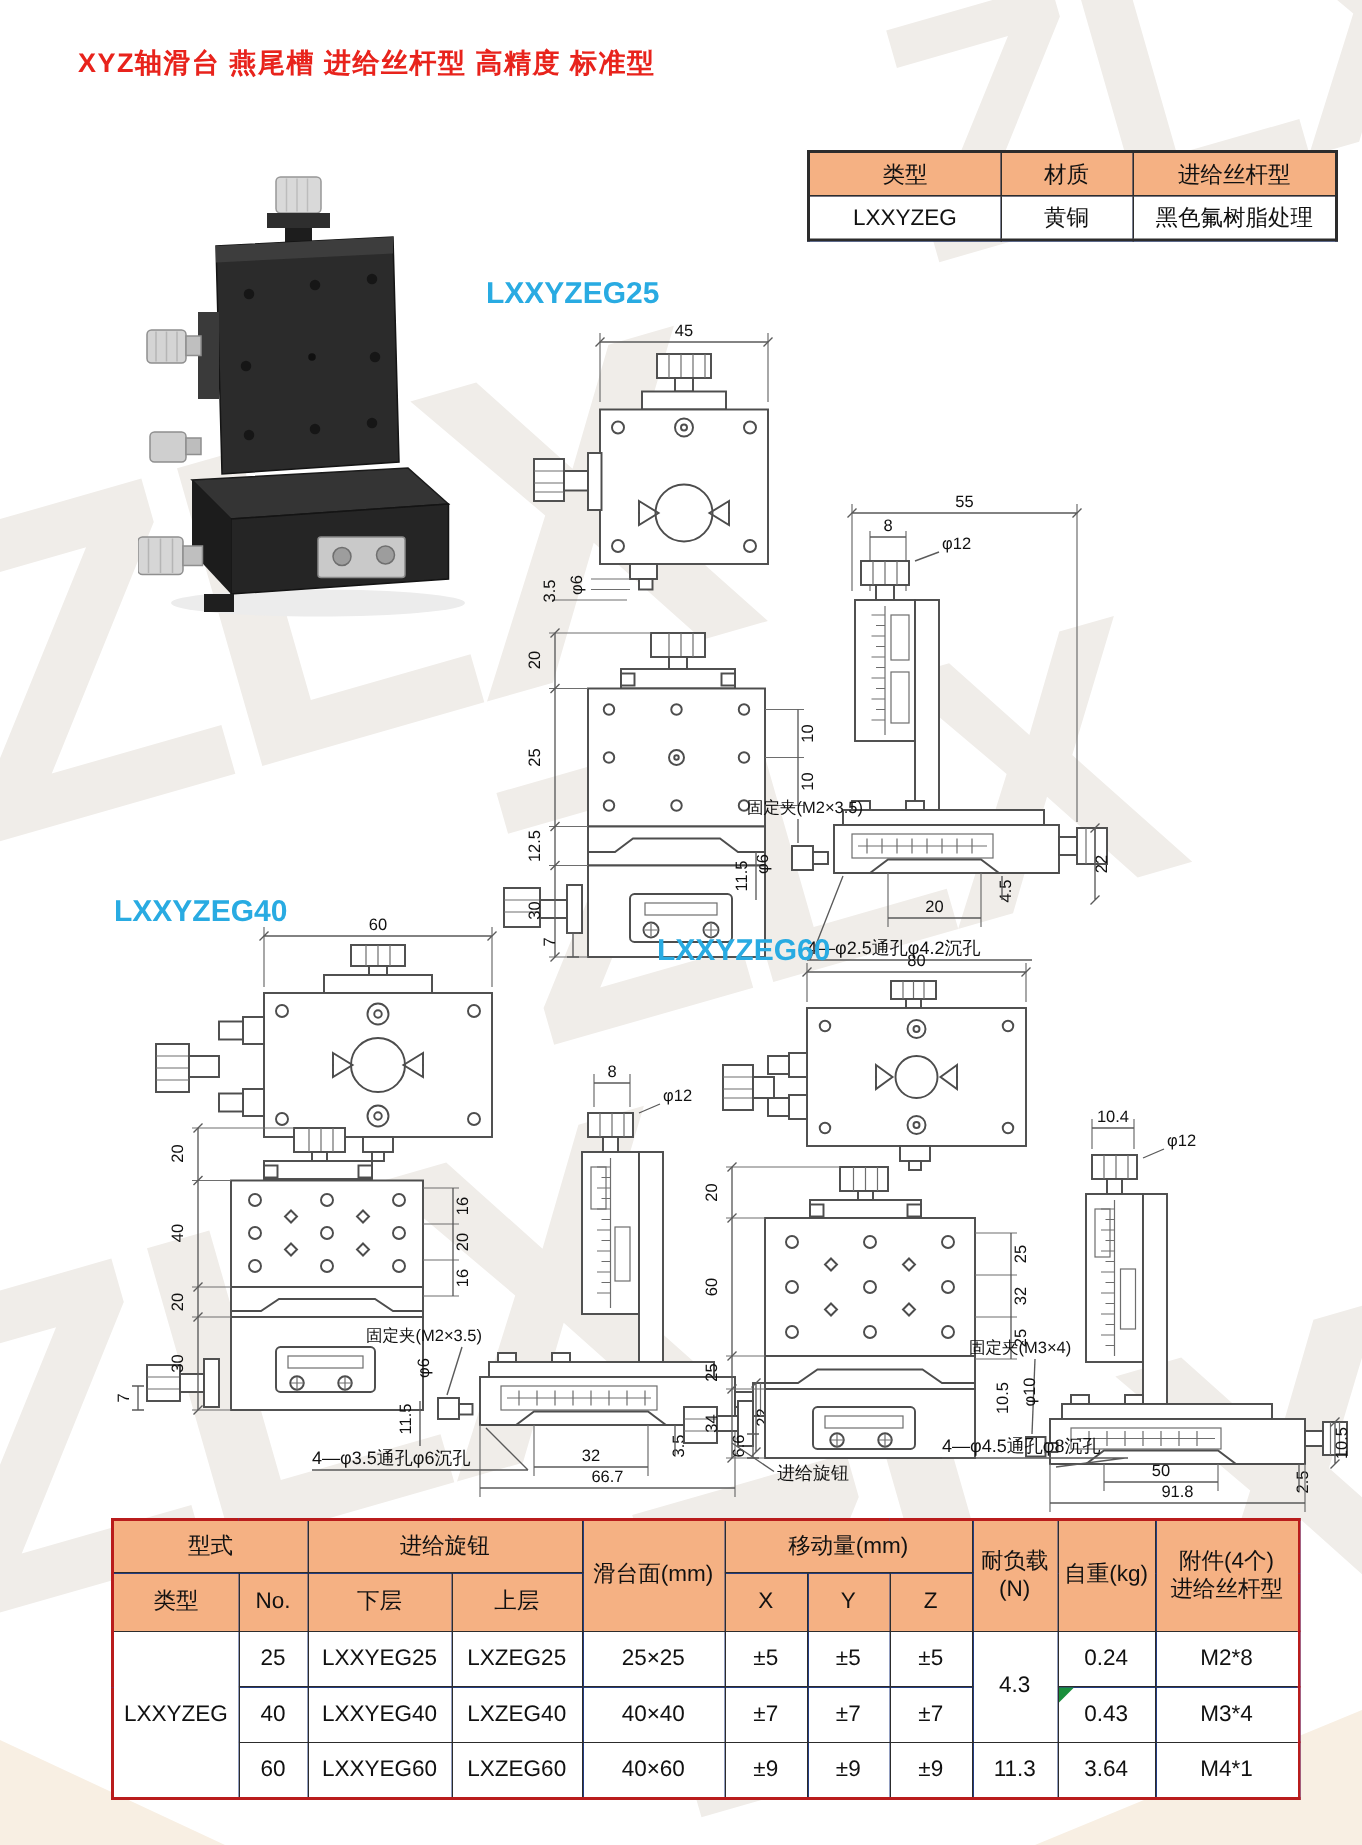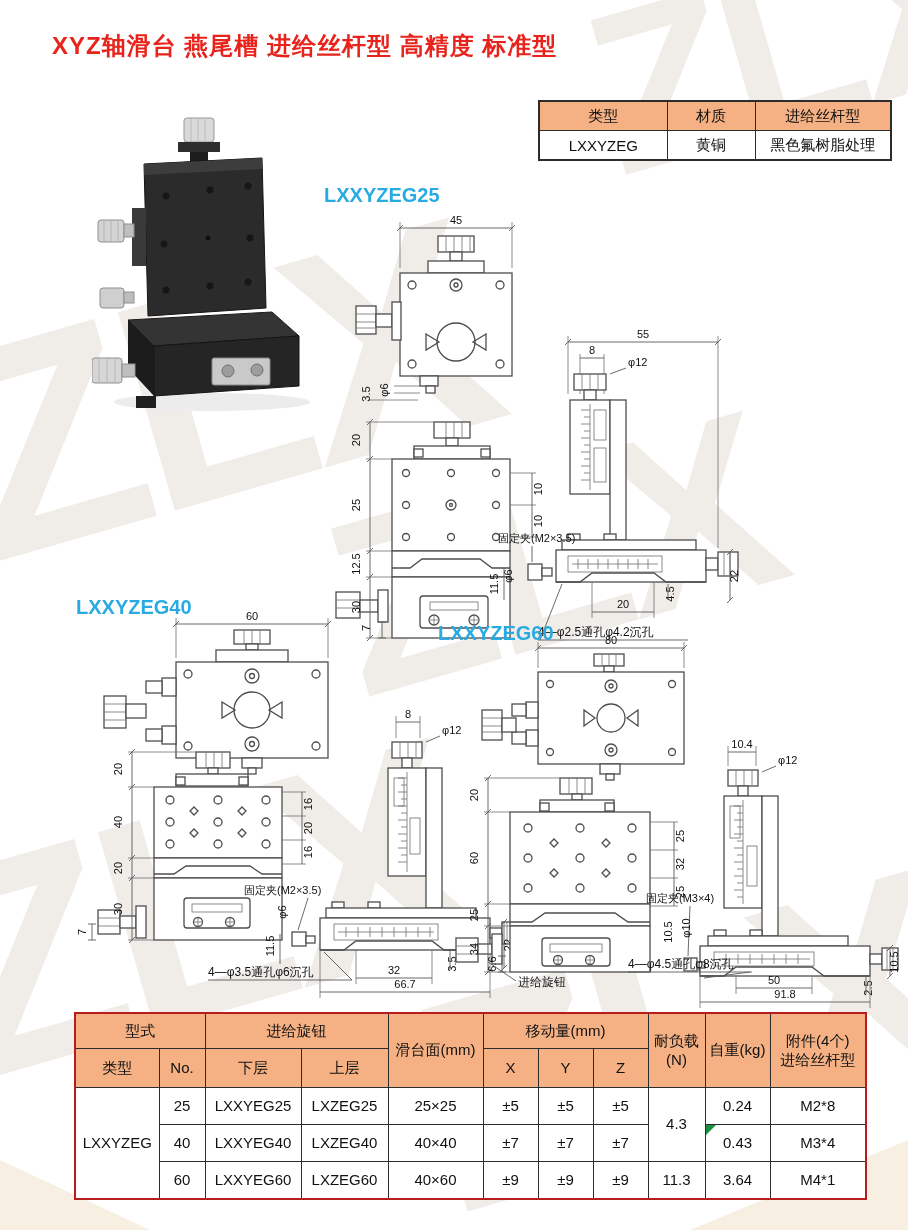--- a/index.html
+++ b/index.html
@@ -11,21 +11,21 @@
   
   .wm{
     position:absolute;z-index:0;font-weight:bold;color:#f0ede9;
     line-height:1;user-select:none;letter-spacing:-10px;
     transform:rotate(-16deg);
   }
   .wedge{position:absolute;z-index:0;background:#f8efe3;}
   
   .title{
     position:absolute;left:52px;top:30px;z-index:3;
-    font-size:24px;font-weight:bold;color:#e8231c;letter-spacing:1px;
+    font-size:18px;font-weight:bold;color:#e8231c;letter-spacing:1px;
   }
   
   table{border-collapse:collapse;background:#1d4ed8;}
   .info-table{position:absolute;left:538px;top:100px;z-index:3;border:2px solid #2c2c2c;}
   .info-table td{
     border:1.5px solid #2c2c2c;text-align:center;font-size:15px;color:#111;
     height:26px;background:#fff;
   }
   .info-table tr.hd td{background:#f5b183;}
   .spec-table{position:absolute;left:74px;top:1012px;z-index:3;border:2px solid #b91c1c;}

